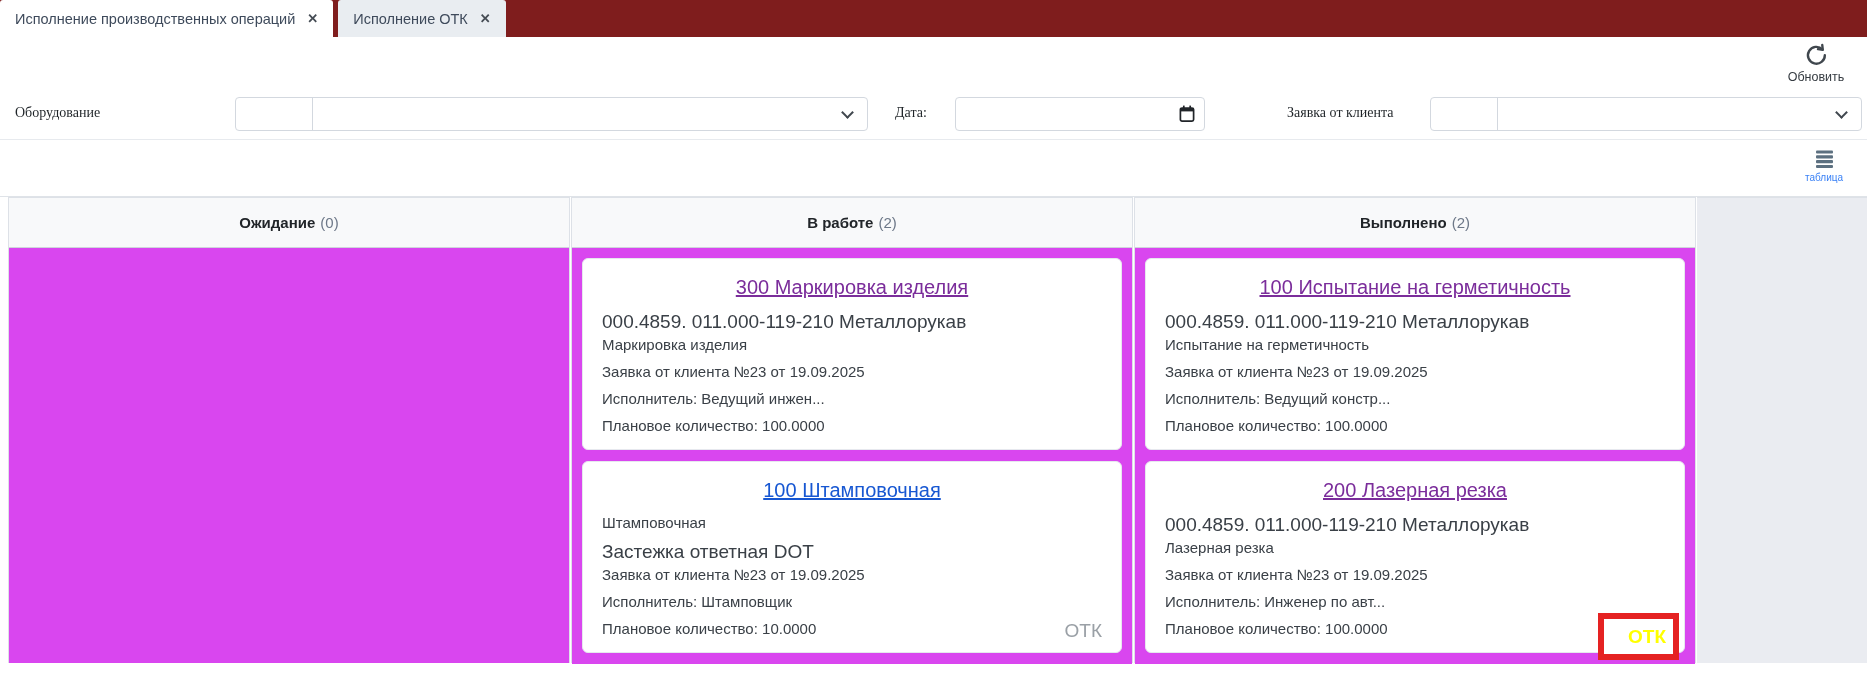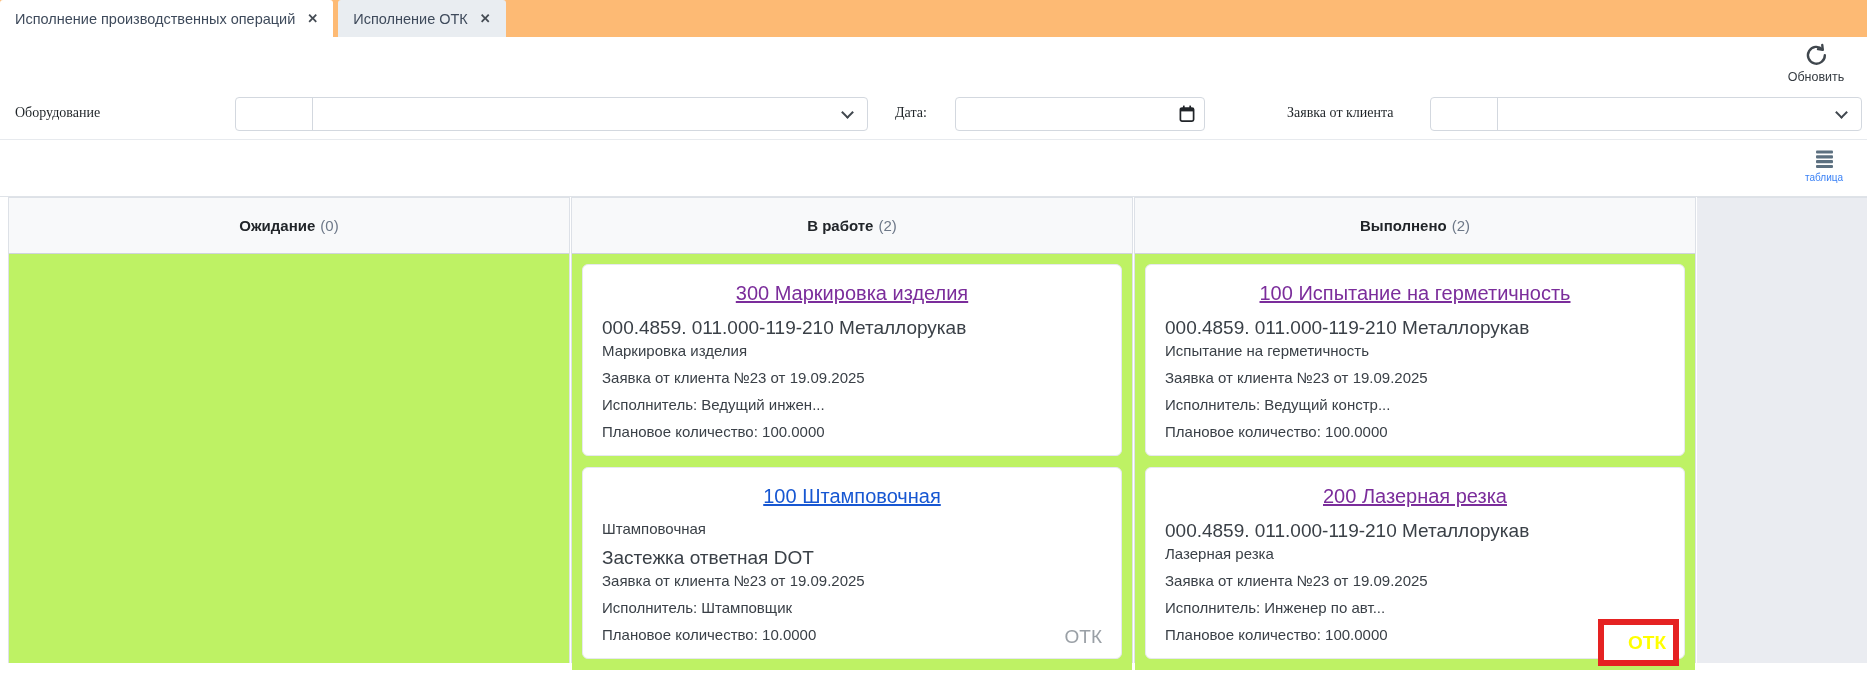--- a/index.html
+++ b/index.html
@@ -4,21 +4,21 @@
 <style>
   * { box-sizing: border-box; }
   html,body { margin:0; padding:0; }
   body {
     width:1867px; height:674px; overflow:hidden;
     font-family:"Liberation Sans", sans-serif;
     background:#ffffff; color:#212529;
   }
 
   
-  .tabbar { height:37px; background:#fdba74; display:flex; align-items:stretch; }
+  .tabbar { height:37px; background:#7f1d1d; display:flex; align-items:stretch; }
   .tab { display:flex; align-items:center; gap:12px; padding:0 15px;
          font-size:14.5px; color:#3e4a5b; border-radius:3px 3px 0 0; cursor:pointer; }
   .tab.active { background:#ffffff; }
   .tab.inactive { background:#e9edf1; margin-left:5px; }
   .tab .close { font-size:13px; color:#454c54; font-weight:bold; line-height:1; }
 
   
   .actions-row { height:51px; position:relative; background:#fff; }
   .refresh-btn { position:absolute; right:14px; top:5px; width:74px; text-align:center; cursor:pointer; }
   .refresh-btn svg { display:block; margin:0 auto; }
@@ -41,25 +41,25 @@
   
   .view-row { height:57px; position:relative; background:#fff; border-bottom:1px solid #dfe3e8; }
   .table-btn { position:absolute; right:12px; top:7px; width:62px; text-align:center; cursor:pointer; }
   .table-btn svg { display:block; margin:0 auto; }
   .table-btn .lbl { font-size:10px; color:#3b82f6; margin-top:2px; }
 
   
   .board { height:466px; padding-left:8px; display:flex; background:#fff; }
   .kcol { width:562px; margin-right:1px; display:flex; flex-direction:column;
           border:1px solid #dde1e7; border-bottom:none; }
-  .col-header { height:56px; flex:none; display:flex; align-items:center; justify-content:center;
+  .col-header { height:50px; flex:none; display:flex; align-items:center; justify-content:center;
                 background:#f8f9fa; border-bottom:1px solid #cfd4db; font-size:15px; }
   .col-title { font-weight:bold; color:#212529; }
   .col-count { color:#6d7888; margin-left:5px; }
-  .col-body { flex:1; background:#bef264; padding:10px 10px 0; }
+  .col-body { flex:1; background:#d946ef; padding:10px 10px 0; }
   .rightfill { flex:1; background:#eaecf1; border-top:1px solid #dde1e7; }
 
   
   .card { position:relative; background:#fff; border:1px solid #e6e8ee; border-radius:6px;
           padding:12px 19px 13px; margin-bottom:11px; height:192px; }
   .card-title { text-align:center; font-size:20px; margin:5px 0 12px; }
   .card-title span { text-decoration:underline; cursor:pointer; }
   .t-purple { color:#7b2d9b; }
   .t-blue   { color:#1757d2; }
   .cline { font-size:15px; color:#3a4047; white-space:nowrap; overflow:hidden; }

